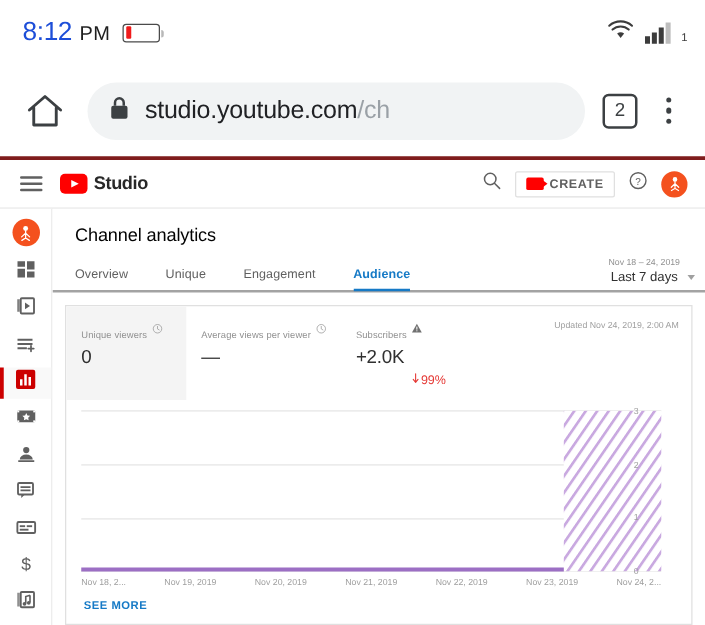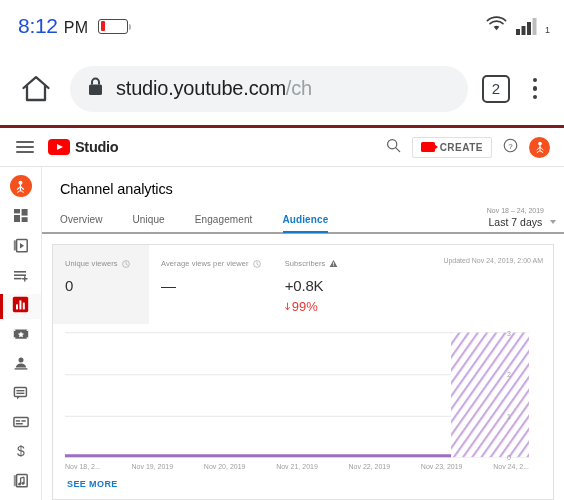--- a/index.html
+++ b/index.html
@@ -191,24 +191,24 @@
     height: 100%;
     display: flex; flex-direction: column;
     overflow: hidden;
   }
   .metrics-row { display: flex; position: relative; flex: 0 0 auto; }
   .metric {
     padding: 9px 12px 10px 12px;
     min-width: 96px;
   }
   .metric.selected { background: #f4f4f4; }
-  .metric-head { display: flex; align-items: center; gap: 4px; }
+  .metric-head { display: flex; align-items: flex-end; gap: 4px; }
   .metric-label { font-size: 7.5px; color: #909090; letter-spacing: 0.1px; white-space: nowrap; }
   .metric-value { font-size: 15px; color: #303030; margin-top: 5px; letter-spacing: -0.2px; }
-  .metric-delta { font-size: 13px; color: #e53935; margin-top: 5px; display: flex; align-items: center; gap: 2px; }
+  .metric-delta { font-size: 10px; color: #e53935; margin-top: 5px; display: flex; align-items: center; gap: 2px; justify-content: flex-end; }
   .metric-spacer { flex: 1; }
   .updated {
     font-size: 7px; color: #9e9e9e;
     align-self: flex-start;
     padding: 12px 10px 0 0;
     white-space: nowrap;
   }
 
   
   .chart-area { flex: 1; position: relative; padding: 6px 24px 0 12px; min-height: 0; }
@@ -506,21 +506,21 @@
               <div class="metric-head">
                 <span class="metric-label">Subscribers</span>
                 <span>
                   <svg width="9" height="9" viewBox="0 0 12 12">
                     <path d="M6 1.2 L11.2 10.6 H0.8 Z" fill="#707070"></path>
                     <rect x="5.45" y="4.4" width="1.1" height="3.2" fill="#fff"></rect>
                     <rect x="5.45" y="8.3" width="1.1" height="1.1" fill="#fff"></rect>
                   </svg>
                 </span>
               </div>
-              <div class="metric-value">+0.8K</div>
+              <div class="metric-value">+2.0K</div>
               <div class="metric-delta">
                 <span>
                   <svg width="5" height="8" viewBox="0 0 6 10">
                     <path d="M3 0 V8 M0.6 5.6 L3 8.6 L5.4 5.6" stroke="#e53935" stroke-width="1.1" fill="none" stroke-linecap="round" stroke-linejoin="round"></path>
                   </svg>
                 </span>
                 <span>99%</span>
               </div>
             </div>
 

